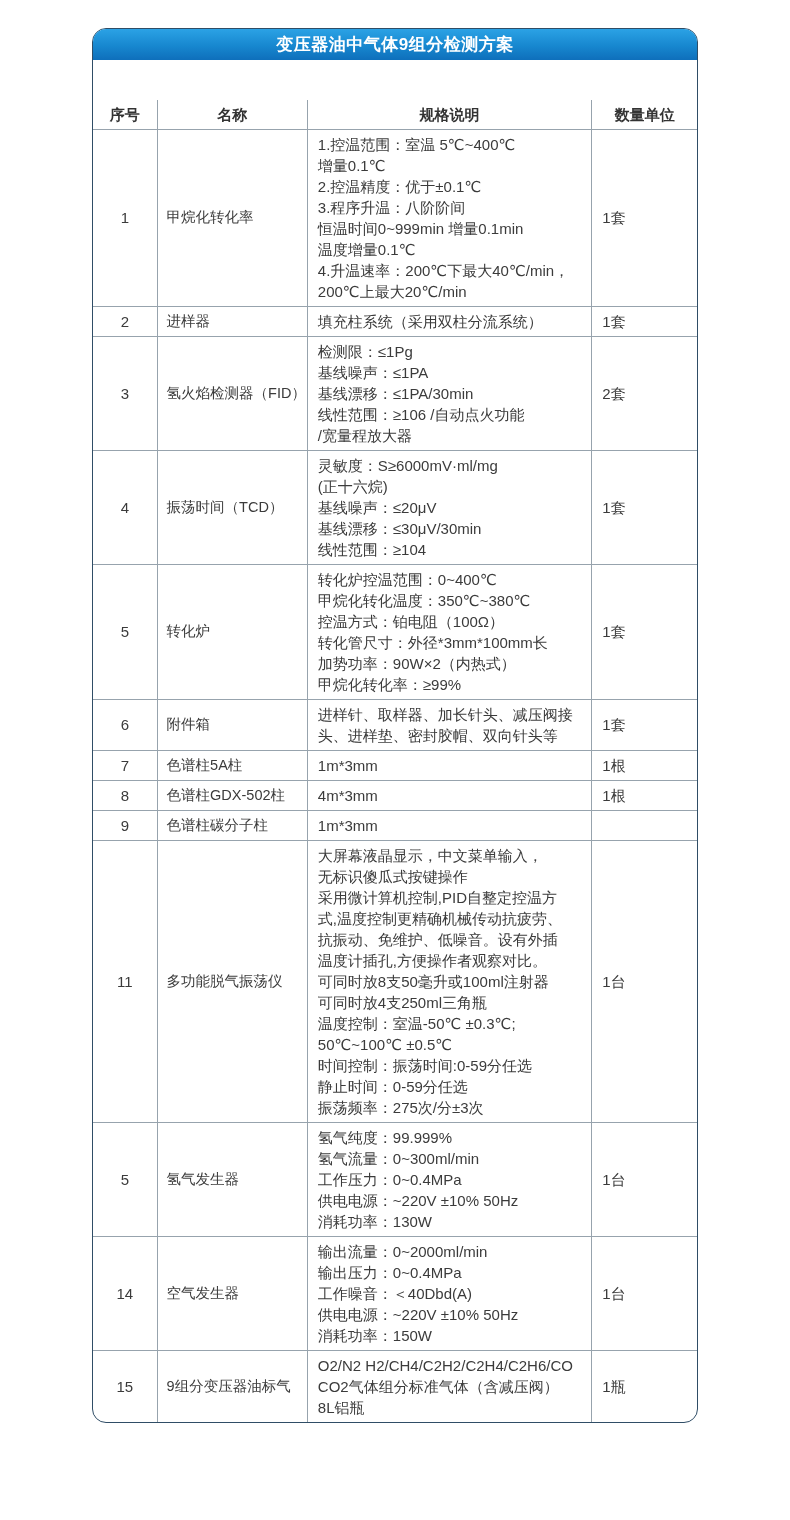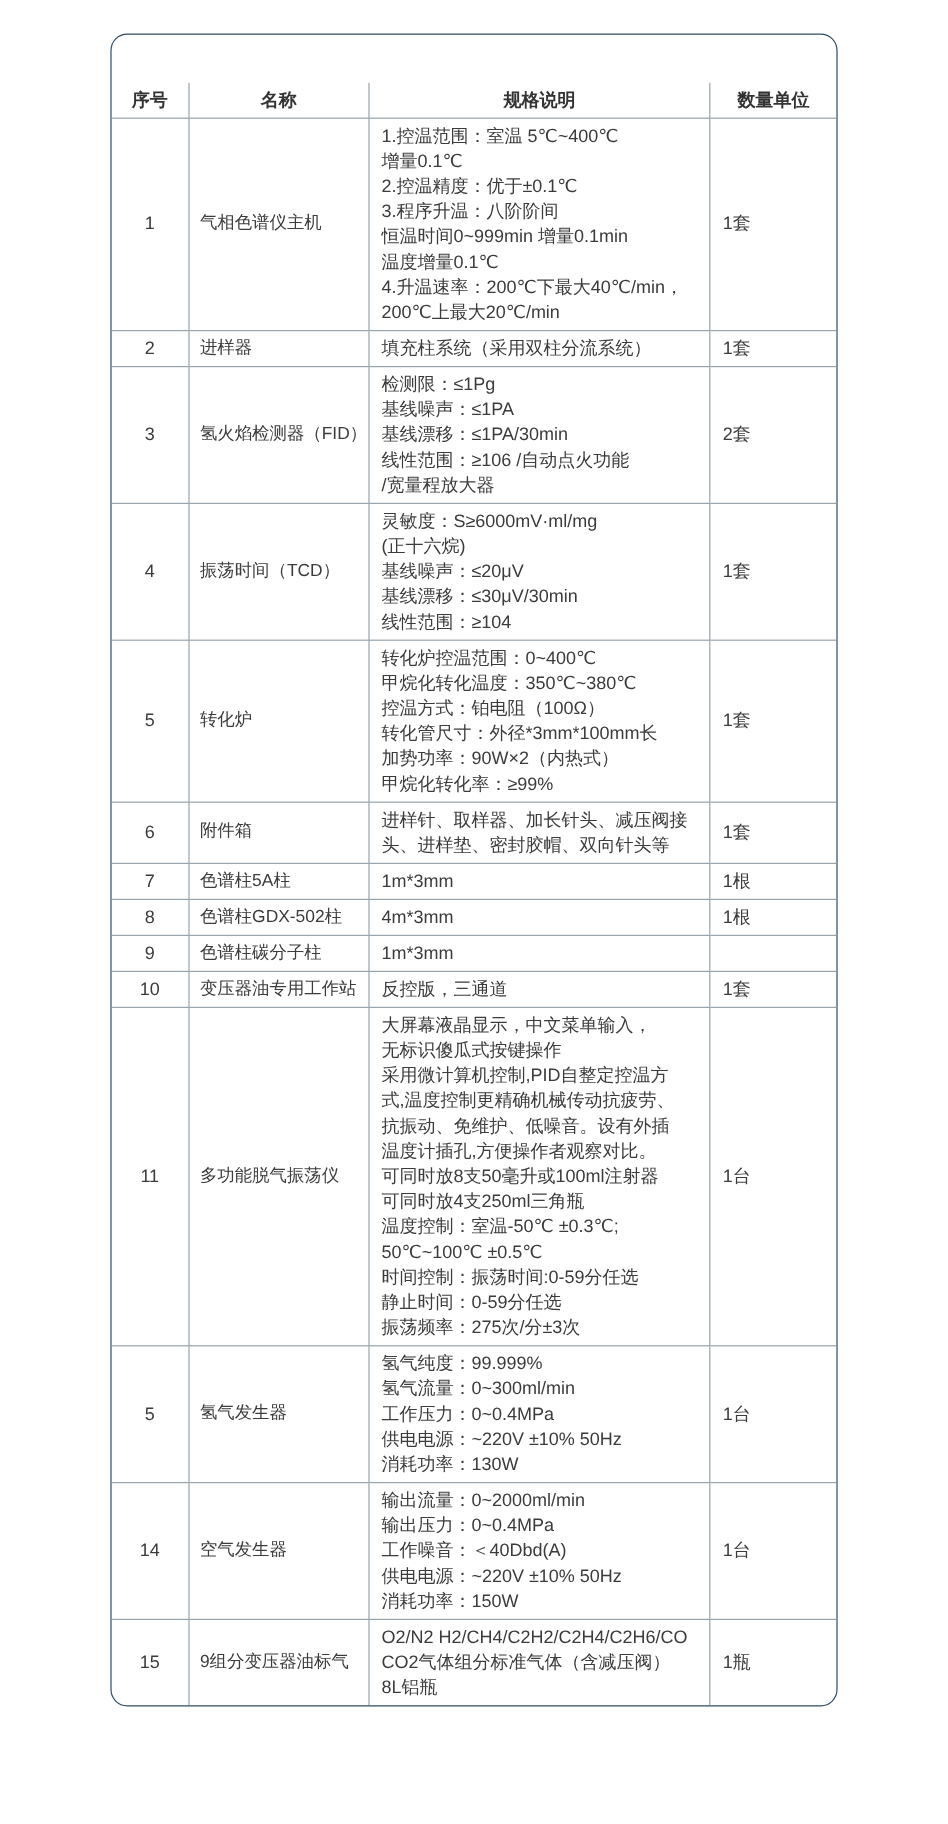--- a/index.html
+++ b/index.html
@@ -43,39 +43,40 @@
   
   .spec-table tr > *:first-child{border-left:0;}
   .spec-table tr > *:last-child{border-right:0;}
   .spec-table thead th{border-top:0;text-align:center;}
   .spec-table tbody tr:last-child td{border-bottom:0;}
 </style>
 </head>
 <body>
 
 <div class="card">
+  <div class="title-bar">变压器油中气体9组分检测方案</div>
   <table class="spec-table">
     <colgroup>
         <col class="c-no">
         <col class="c-name">
         <col class="c-spec">
         <col class="c-qty">
       </colgroup>
     <thead>
       <tr>
         <th class="h-no">序号</th>
         <th>名称</th>
         <th>规格说明</th>
         <th>数量单位</th>
       </tr>
     </thead>
     <tbody>
       <tr>
         <td class="no">1</td>
-        <td class="name">气相色谱仪主机</td>
+        <td class="name">甲烷化转化率</td>
         <td class="spec">1.控温范围：室温 5℃~400℃
 增量0.1℃
 2.控温精度：优于±0.1℃
 3.程序升温：八阶阶间
 恒温时间0~999min 增量0.1min
 温度增量0.1℃
 4.升温速率：200℃下最大40℃/min，
 200℃上最大20℃/min</td>
         <td class="qty">1套</td>
       </tr>
@@ -135,26 +136,20 @@
         <td class="spec">4m*3mm</td>
         <td class="qty">1根</td>
       </tr>
       <tr>
         <td class="no">9</td>
         <td class="name">色谱柱碳分子柱</td>
         <td class="spec">1m*3mm</td>
         <td class="qty"></td>
       </tr>
       <tr>
-        <td class="no">10</td>
-        <td class="name">变压器油专用工作站</td>
-        <td class="spec">反控版，三通道</td>
-        <td class="qty">1套</td>
-      </tr>
-      <tr>
         <td class="no">11</td>
         <td class="name">多功能脱气振荡仪</td>
         <td class="spec">大屏幕液晶显示，中文菜单输入，
 无标识傻瓜式按键操作
 采用微计算机控制,PID自整定控温方
 式,温度控制更精确机械传动抗疲劳、
 抗振动、免维护、低噪音。设有外插
 温度计插孔,方便操作者观察对比。
 可同时放8支50毫升或100ml注射器
 可同时放4支250ml三角瓶

